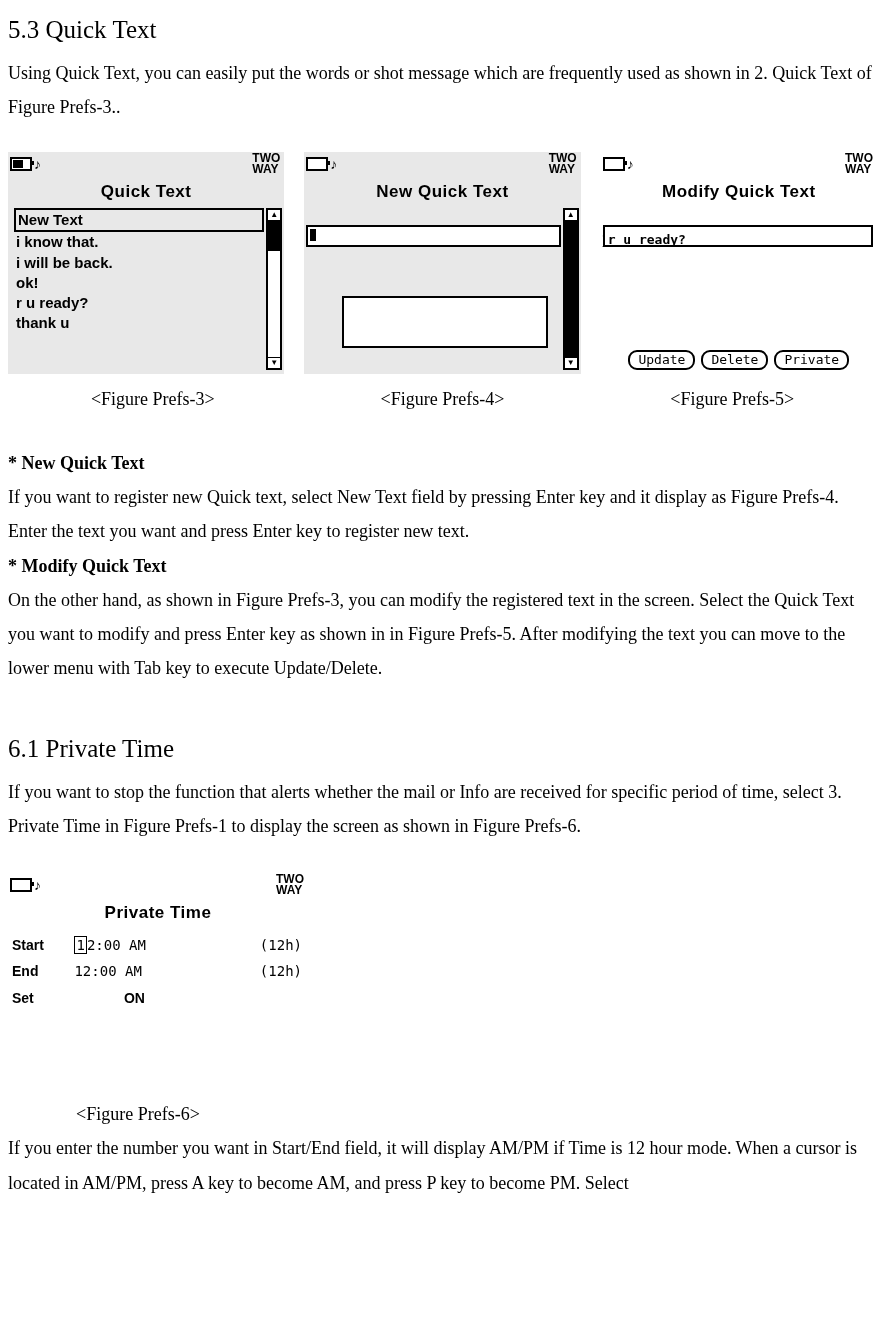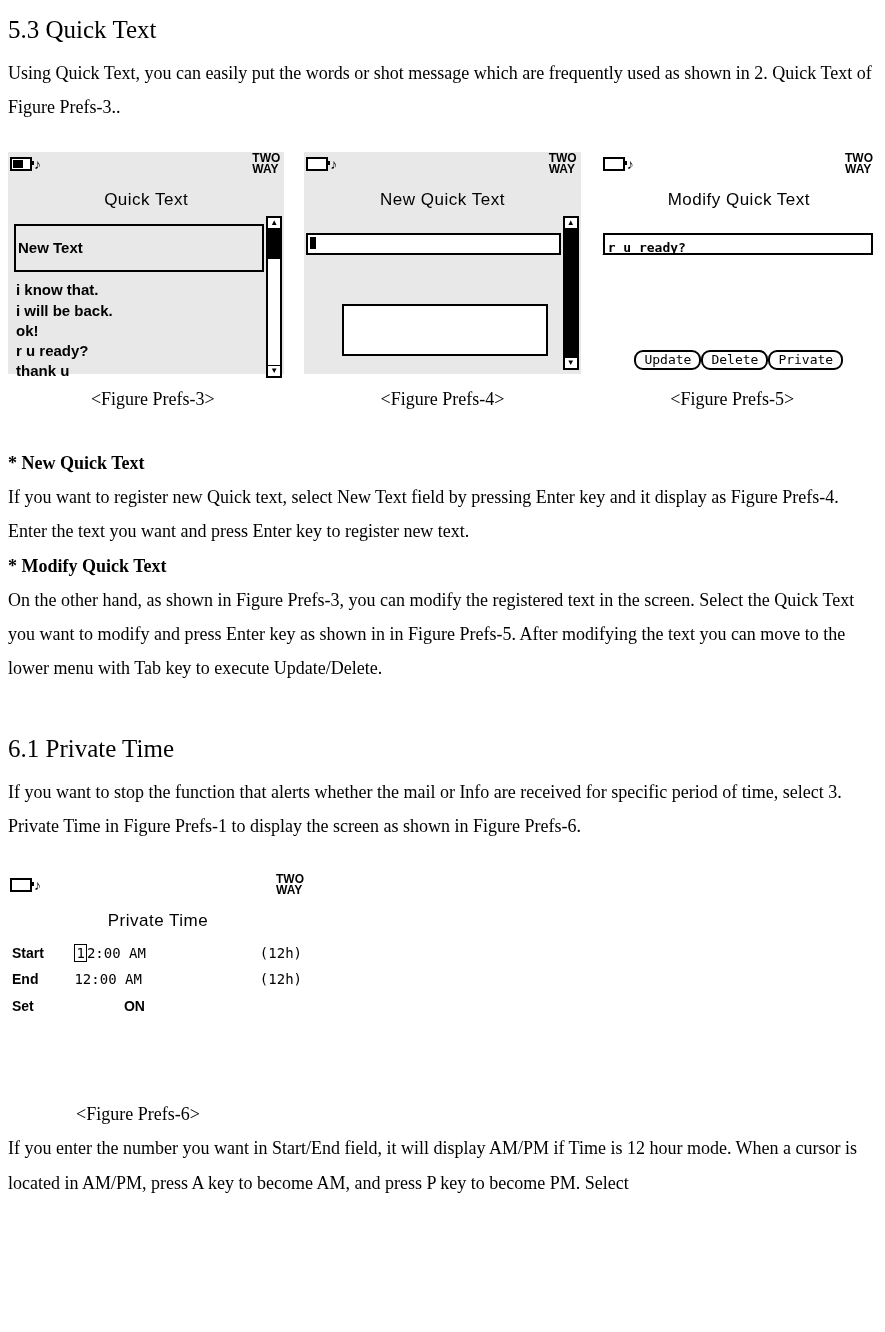--- a/index.html
+++ b/index.html
@@ -54,43 +54,42 @@
     gap: 2px;
   }
   .status-right {
     font-size: 12px;
     line-height: 0.9;
     font-weight: bold;
   }
   .screen-title {
     text-align: center;
     font-family: "Arial Black", Arial, sans-serif;
-    font-weight: 400;
+    font-weight: 700;
     font-size: 17px;
     padding: 2px 0 0 0;
     letter-spacing: 0.5px;
-    margin-top: 8px;
   }
   .screen-body {
     flex: 1;
     display: flex;
     position: relative;
   }
   .list-content {
     flex: 1;
     padding: 0 4px 0 8px;
     font-family: "Arial Black", Arial, sans-serif;
     font-weight: 900;
     font-size: 15px;
     line-height: 1.35;
   }
   .list-item-selected {
     border: 2px solid #000;
-    padding: 12px 2px;
-    margin: 8px -2px;
+    padding: 0 2px;
+    margin: 0 -2px;
   }
   .scrollbar {
     width: 12px;
     border: 2px solid #000;
     margin: 0 2px 4px 0;
     position: relative;
     background: #fff;
   }
   .scrollbar .arrow-up, .scrollbar .arrow-down {
     position: absolute;
@@ -147,21 +146,21 @@
     border: 2px solid #000;
     background: #fff;
   }
   .bottom-buttons {
     position: absolute;
     bottom: 4px;
     left: 8px;
     right: 8px;
     display: flex;
     justify-content: center;
-    gap: 0;
+    gap: 6px;
   }
   .pill-button {
     border: 2px solid #000;
     border-radius: 9px;
     padding: 0 8px;
     font-family: monospace;
     font-size: 13px;
     background: #fff;
     text-align:center;
     line-height: 1.2;

